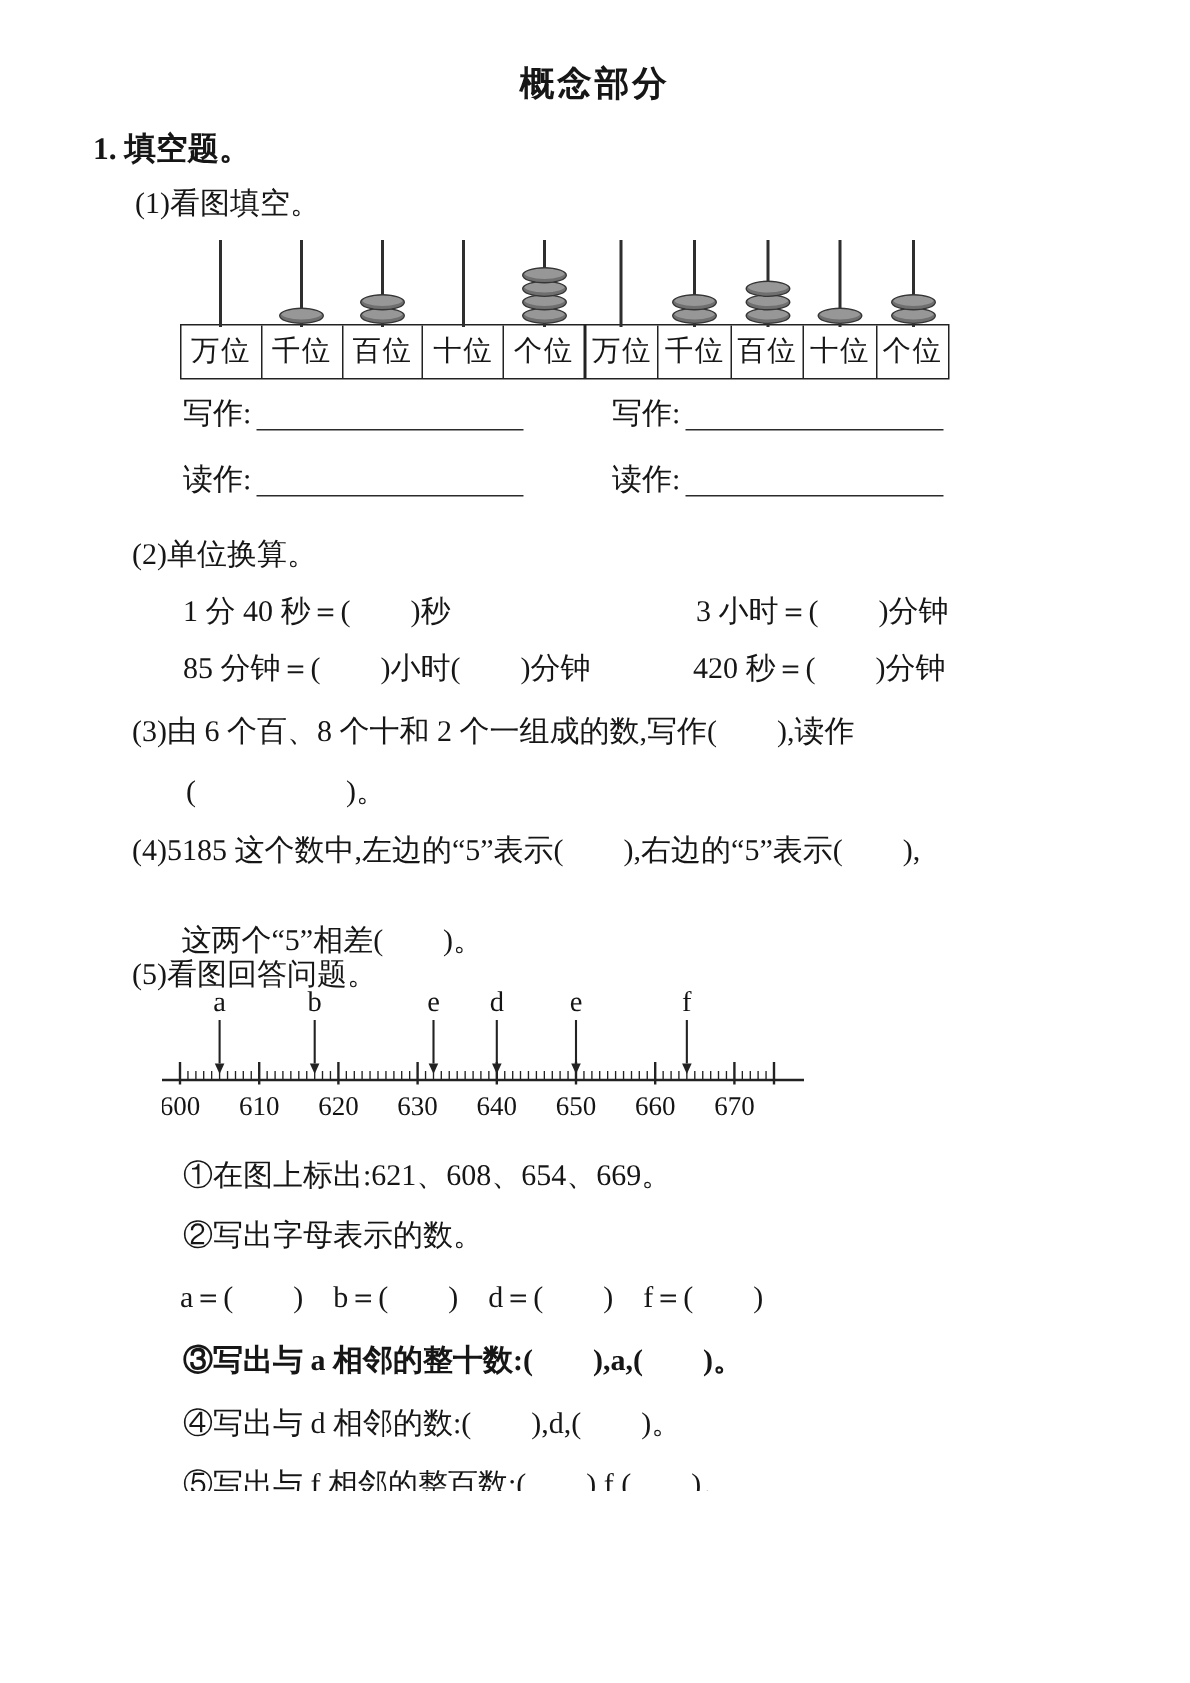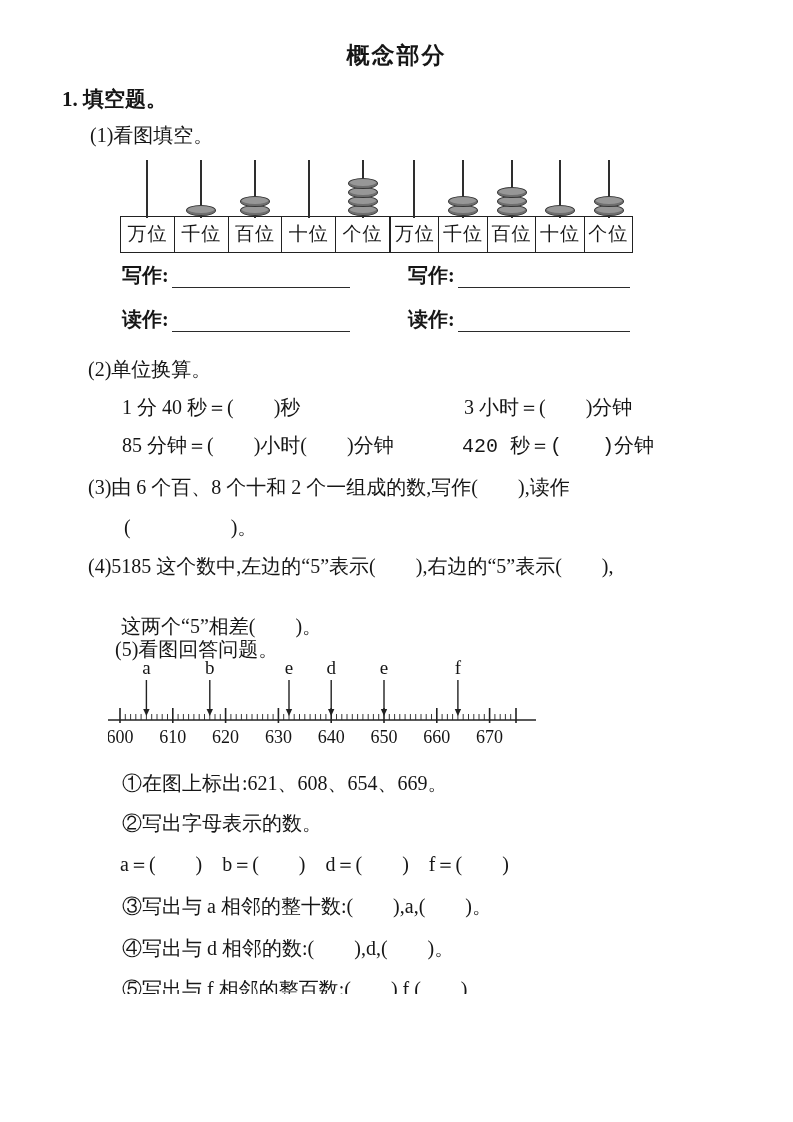--- a/index.html
+++ b/index.html
@@ -24,21 +24,21 @@
     background:#979797;border:1.6px solid #353535;box-sizing:border-box;
     box-shadow:inset 0 -2px 0 #6f6f6f;
   }
   .abacus-box{display:flex;border:1.8px solid #222;background:#fff;}
   .abacus-cell{
     flex:1;text-align:center;border-left:1.6px solid #222;
     font-size:19px;padding:4px 0 5px 0;letter-spacing:1px;
   }
   .abacus-cell:first-child{border-left:none;}
   
-  .blank-row{display:flex;align-items:center;font-weight:bold;}
+  .blank-row{display:flex;align-items:flex-start;}
   .blank-line{display:inline-block;border-bottom:1.5px solid #2b2b2b;height:24px;margin-left:3px;}
   .w178{width:178px;} .w172{width:172px;}
   .indent-line{font-size:20px;}
   .footer{left:0;top:1086px;width:100%;text-align:center;font-size:14px;letter-spacing:7px;color:#4d7c0f;}
   svg text{font-family:"Liberation Serif","DejaVu Serif",serif;}
 </style>
 </head>
 <body>
 
 <div class="page">
@@ -113,29 +113,29 @@
   </div>
   <div class="abs blank-row" style="left:408px;top:306px;">
     <span>读作:</span>
     <span class="blank-line w172"></span>
   </div>
 
   <div class="abs part-label" style="left:88px;top:356px;">(2)单位换算。</div>
   <div class="abs indent-line" style="left:122px;top:394px;">1 分 40 秒＝(　　)秒</div>
   <div class="abs indent-line" style="left:464px;top:394px;">3 小时＝(　　)分钟</div>
   <div class="abs indent-line" style="left:122px;top:432px;">85 分钟＝(　　)小时(　　)分钟</div>
-  <div class="abs indent-line" style="left:462px;top:432px;font-family:Liberation Mono, monospace;">420 秒＝(　　)分钟</div>
+  <div class="abs indent-line" style="left:462px;top:432px;">420 秒＝(　　)分钟</div>
 
   <div class="abs indent-line" style="left:88px;top:474px;">(3)由 6 个百、8 个十和 2 个一组成的数,写作(　　),读作</div>
   <div class="abs indent-line" style="left:124px;top:514px;">(　　　　　)。</div>
 
   <div class="abs indent-line" style="left:88px;top:553px;">(4)5185 这个数中,左边的“5”表示(　　),右边的“5”表示(　　),</div>
   <div class="abs indent-line" style="left:121px;top:593px;margin-top:20px;">这两个“5”相差(　　)。</div>
 
-  <div class="abs part-label" style="left:88px;top:636px;margin-left:27px;">(5)看图回答问题。</div>
+  <div class="abs part-label" style="left:88px;top:636px;">(5)看图回答问题。</div>
 
   <svg class="abs" style="left:108px;top:658px;" width="432" height="100" id="numberline">
       <line x1="0" y1="62" x2="428" y2="62" stroke="#222" stroke-width="1.6"></line>
       <line x1="12.0" y1="50" x2="12.0" y2="65" stroke="#222" stroke-width="1.6"></line>
       <line x1="17.3" y1="56" x2="17.3" y2="62" stroke="#222" stroke-width="0.9"></line>
       <line x1="22.6" y1="56" x2="22.6" y2="62" stroke="#222" stroke-width="0.9"></line>
       <line x1="27.8" y1="56" x2="27.8" y2="62" stroke="#222" stroke-width="0.9"></line>
       <line x1="33.1" y1="56" x2="33.1" y2="62" stroke="#222" stroke-width="0.9"></line>
       <line x1="38.4" y1="56" x2="38.4" y2="62" stroke="#222" stroke-width="0.9"></line>
       <line x1="43.7" y1="56" x2="43.7" y2="62" stroke="#222" stroke-width="0.9"></line>
@@ -232,18 +232,18 @@
       <line x1="276.0" y1="22" x2="276.0" y2="51" stroke="#222" stroke-width="1.4"></line>
       <path d="M 272.8 51 L 279.2 51 L 276.0 58 Z" fill="#222"></path>
       <text x="349.9" y="16" text-anchor="middle" font-size="19" fill="#141414">f</text>
       <line x1="349.9" y1="22" x2="349.9" y2="51" stroke="#222" stroke-width="1.4"></line>
       <path d="M 346.72 51 L 353.12 51 L 349.9 58 Z" fill="#222"></path>
     </svg>
 
   <div class="abs indent-line" style="left:122px;top:770px;">①在图上标出:621、608、654、669。</div>
   <div class="abs indent-line" style="left:122px;top:810px;">②写出字母表示的数。</div>
   <div class="abs indent-line" style="left:120px;top:851px;">a＝(　　)　b＝(　　)　d＝(　　)　f＝(　　)</div>
-  <div class="abs indent-line" style="left:122px;top:893px;">③写出与 a 相邻的整十数:(　　),a,(　　)。</div>
+  <div class="abs indent-line" style="left:122px;top:893px;font-weight:bold;">③写出与 a 相邻的整十数:(　　),a,(　　)。</div>
   <div class="abs indent-line" style="left:122px;top:935px;">④写出与 d 相邻的数:(　　),d,(　　)。</div>
   <div class="abs indent-line" style="left:122px;top:976px;">⑤写出与 f 相邻的整百数:(　　),f,(　　)。</div>
 
   <div class="abs footer">第 页 共 页</div>
 </div>
 
 </body></html>

